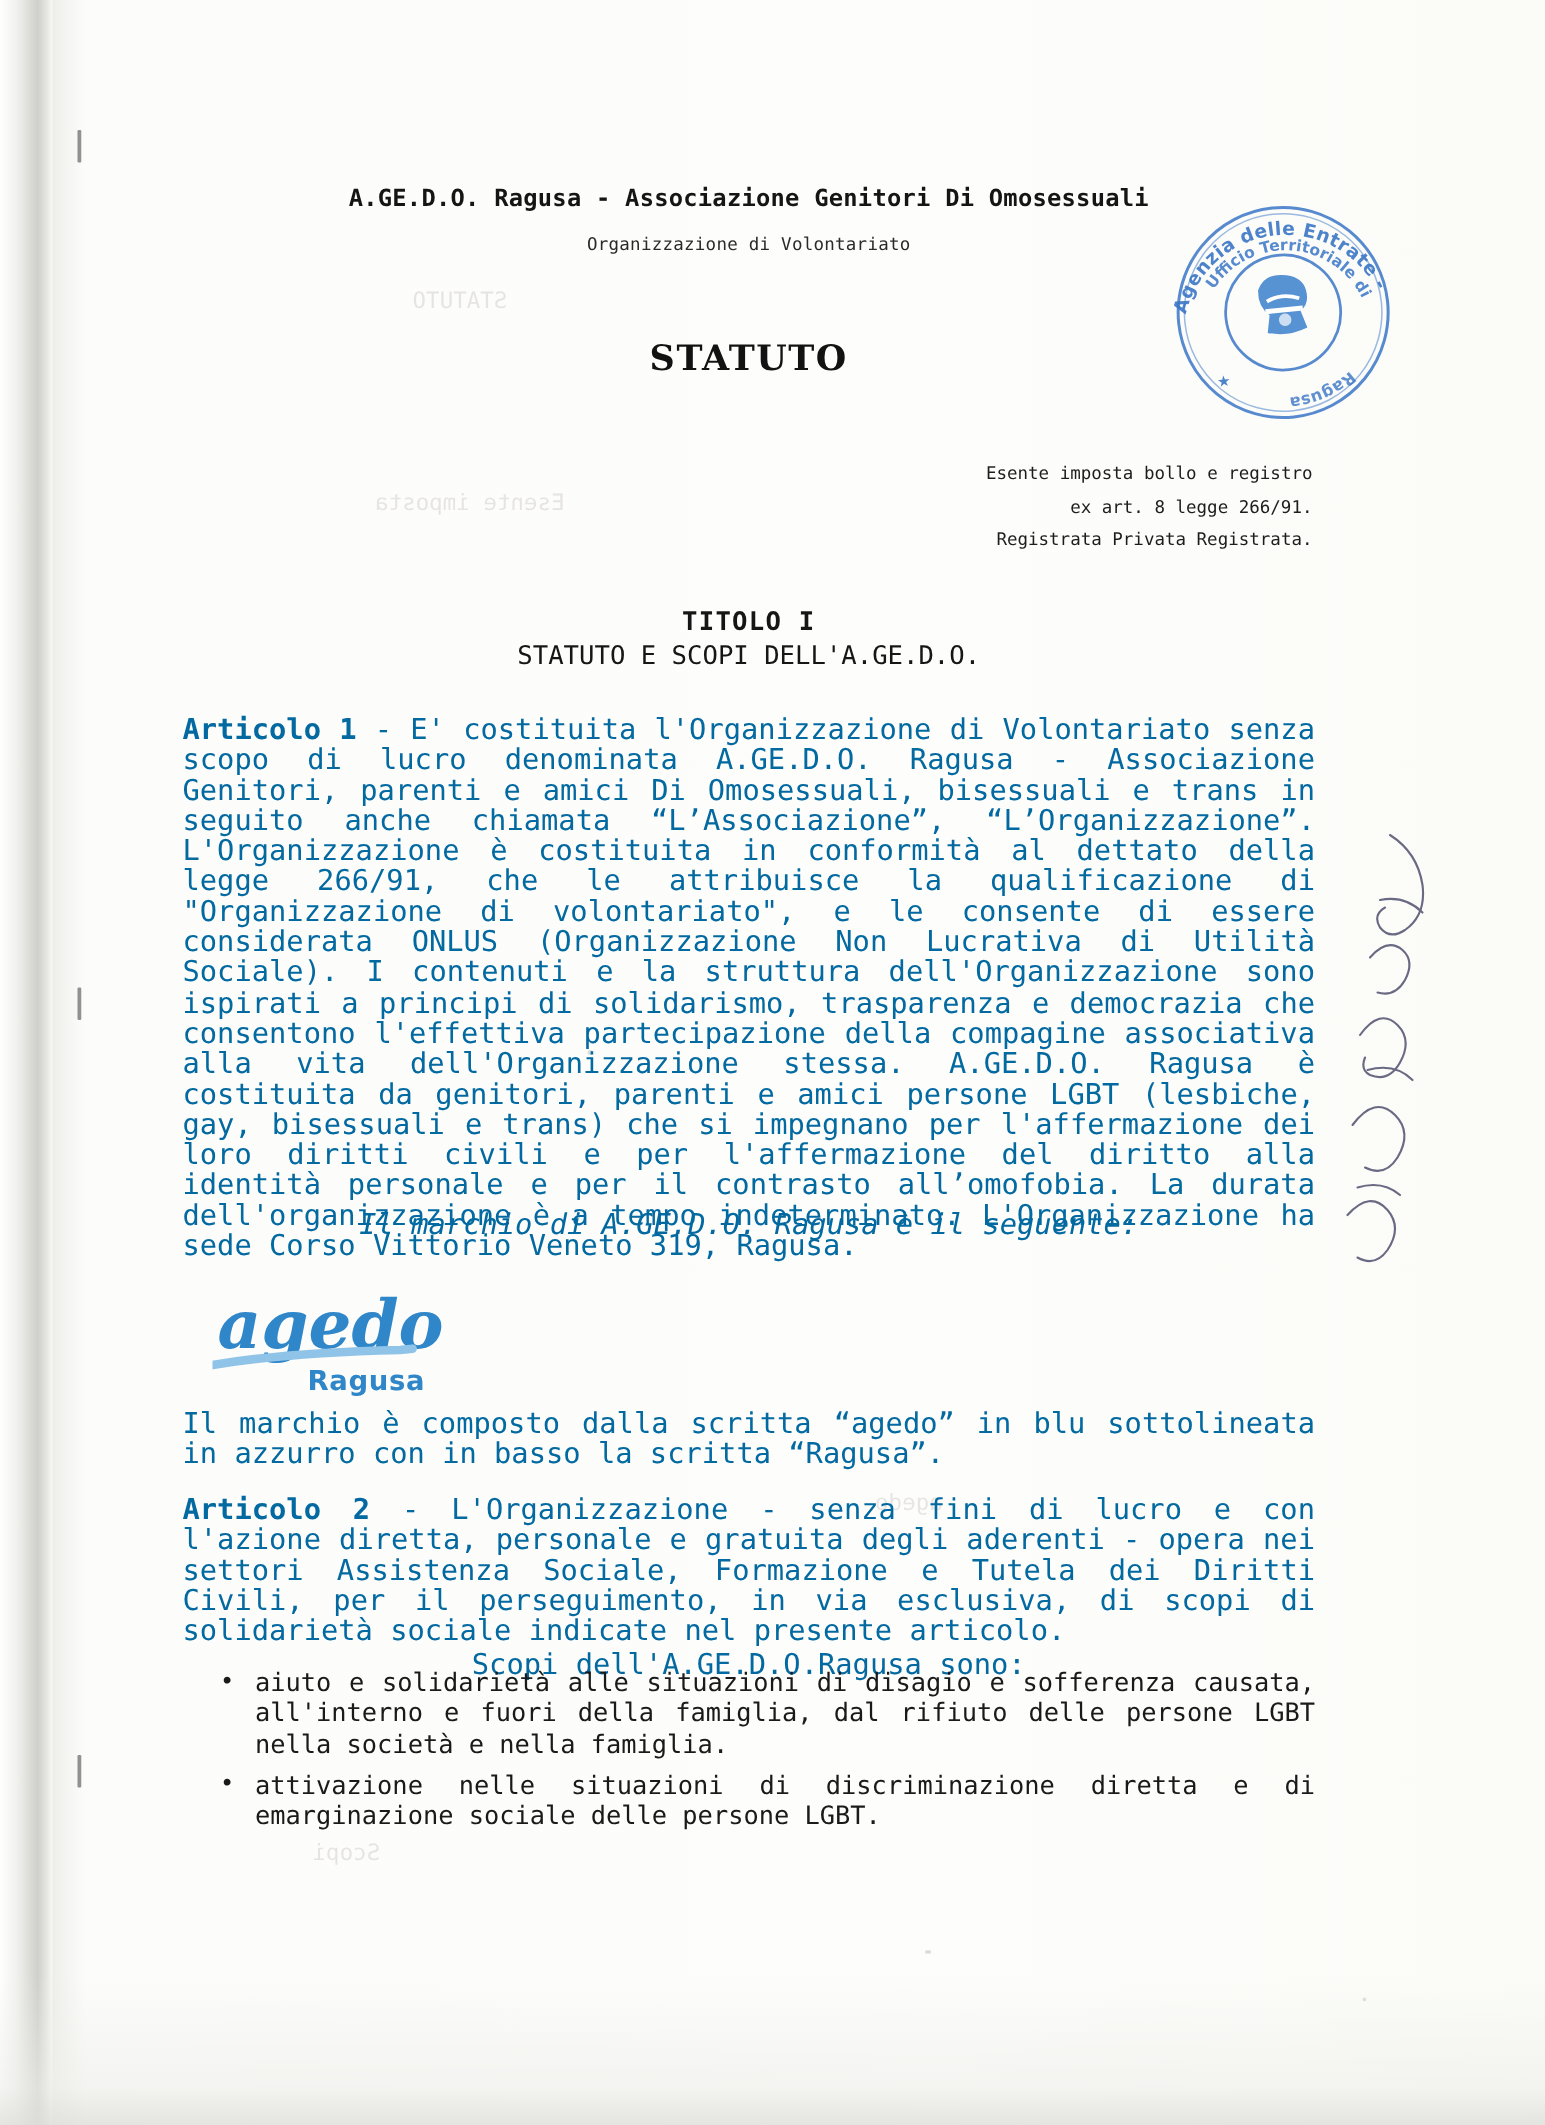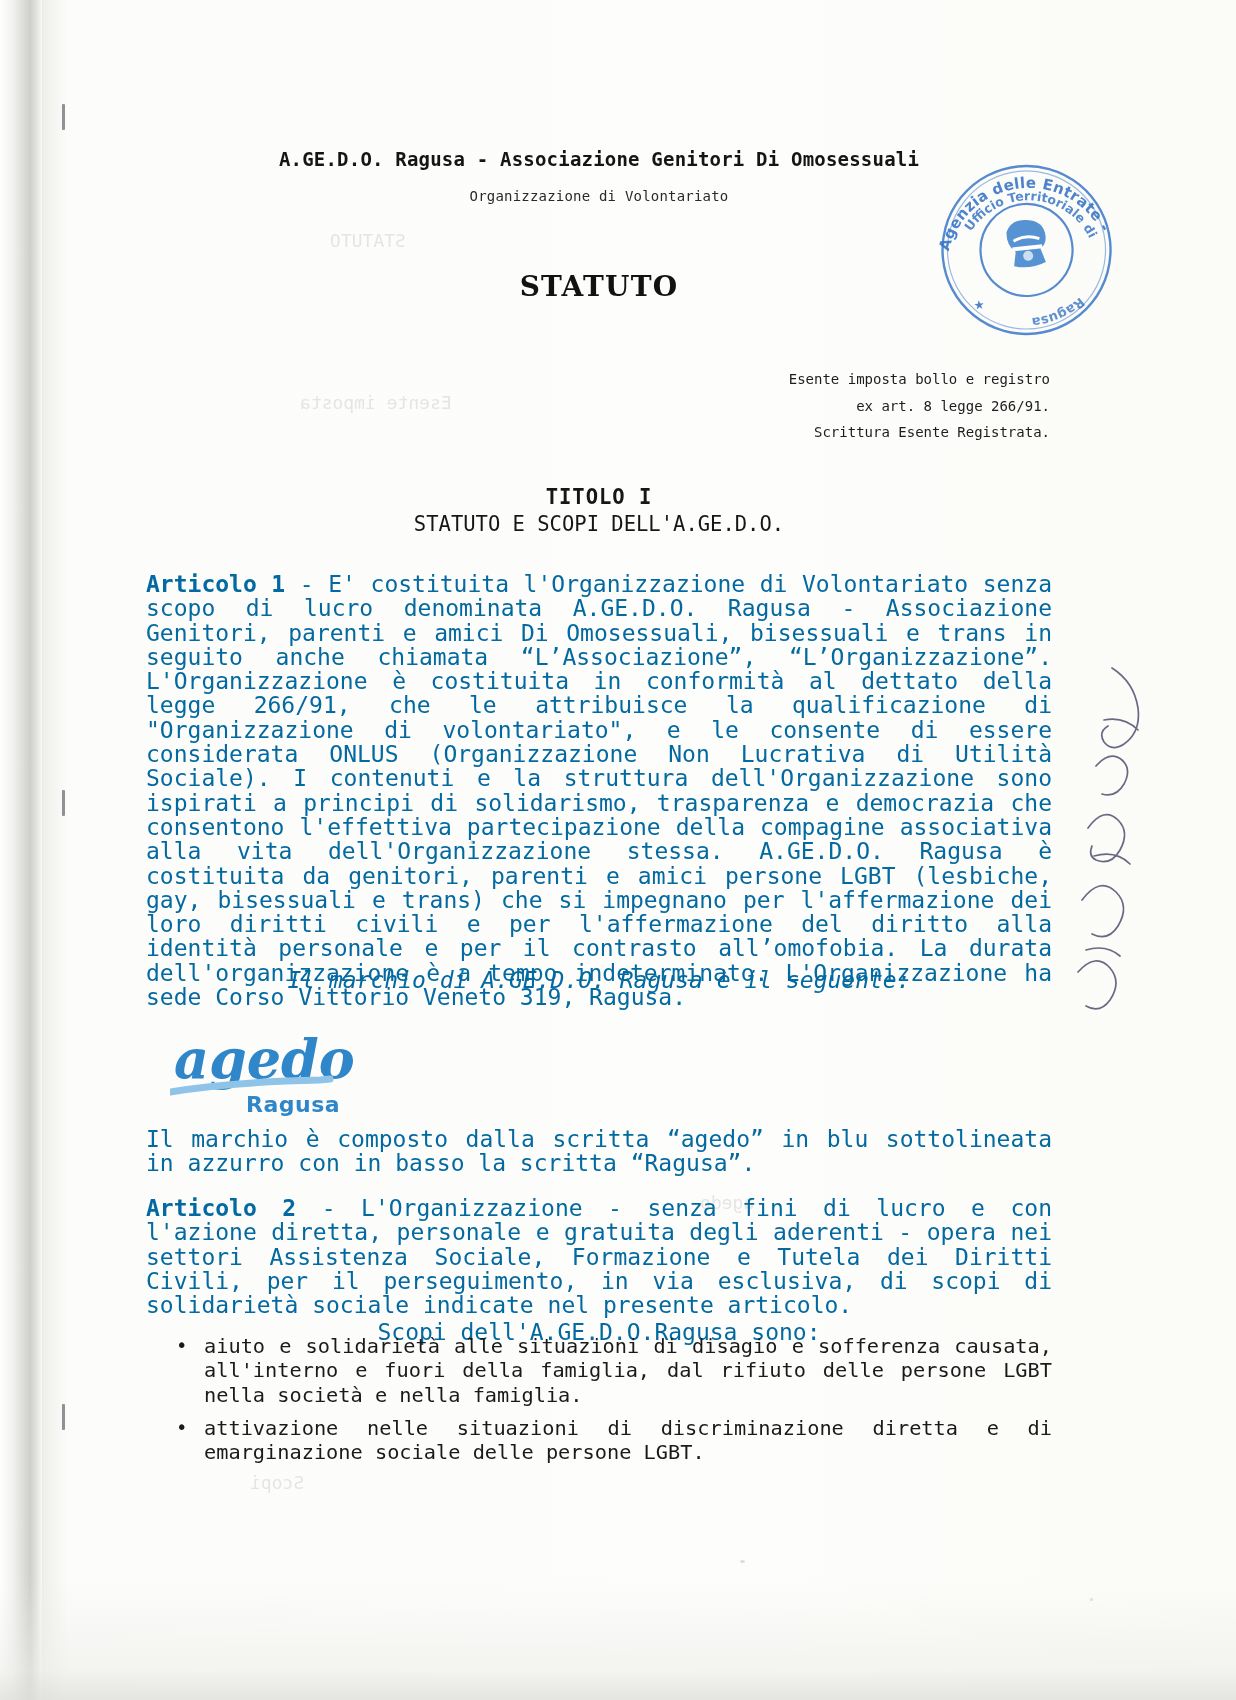--- a/index.html
+++ b/index.html
@@ -270,21 +270,21 @@
   <div class="content">
 
     <div class="hdr hdr-l1">A.GE.D.O. Ragusa - Associazione Genitori Di Omosessuali</div>
     <div class="hdr hdr-l3">Organizzazione di Volontariato</div>
 
     <div class="doc-title">STATUTO</div>
 
     <div class="exempt">
       <div>Esente imposta bollo e registro</div>
       <div>ex art. 8 legge 266/91.</div>
-      <div>Scrittura Esente Registrata.</div>
+      <div>Registrata Privata Registrata.</div>
     </div>
 
     <div class="titolo">
       <div class="t1">TITOLO I</div>
       <div>STATUTO E SCOPI DELL'A.GE.D.O.</div>
     </div>
 
     <div class="body-block" id="art1"><b>Articolo 1</b><span> - </span><span>E' costituita l'Organizzazione di Volontariato senza scopo di lucro denominata A.GE.D.O. Ragusa - Associazione Genitori, parenti e amici Di Omosessuali, bisessuali e trans in seguito anche chiamata “L’Associazione”, “L’Organizzazione”. L'Organizzazione è costituita in conformità al dettato della legge 266/91, che le attribuisce la qualificazione di "Organizzazione di volontariato", e le consente di essere considerata ONLUS (Organizzazione Non Lucrativa di Utilità Sociale). I contenuti e la struttura dell'Organizzazione sono ispirati a principi di solidarismo, trasparenza e democrazia che consentono l'effettiva partecipazione della compagine associativa alla vita dell'Organizzazione stessa. A.GE.D.O. Ragusa è costituita da genitori, parenti e amici persone LGBT (lesbiche, gay, bisessuali e trans) che si impegnano per l'affermazione dei loro diritti civili e per l'affermazione del diritto alla identità personale e per il contrasto all’omofobia. La durata dell'organizzazione è a tempo indeterminato. L'Organizzazione ha sede Corso Vittorio Veneto 319, Ragusa.</span></div>
 
     <div class="body-block" id="marchio-line">Il marchio di A.GE.D.O. Ragusa è il seguente:</div>

